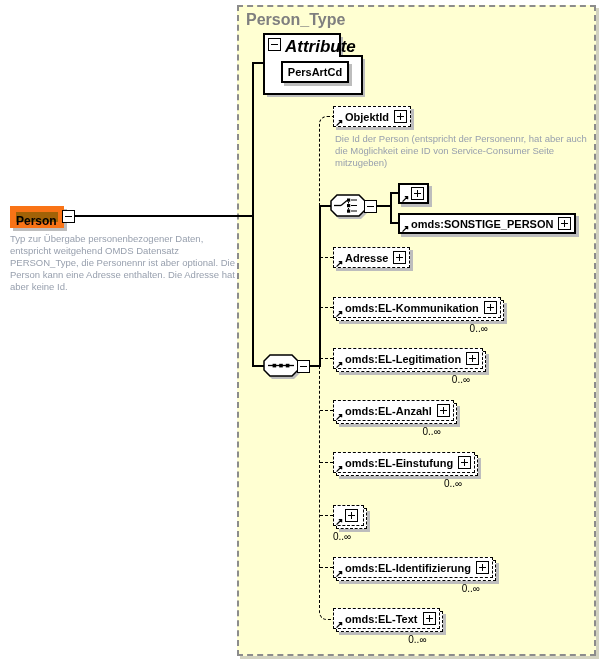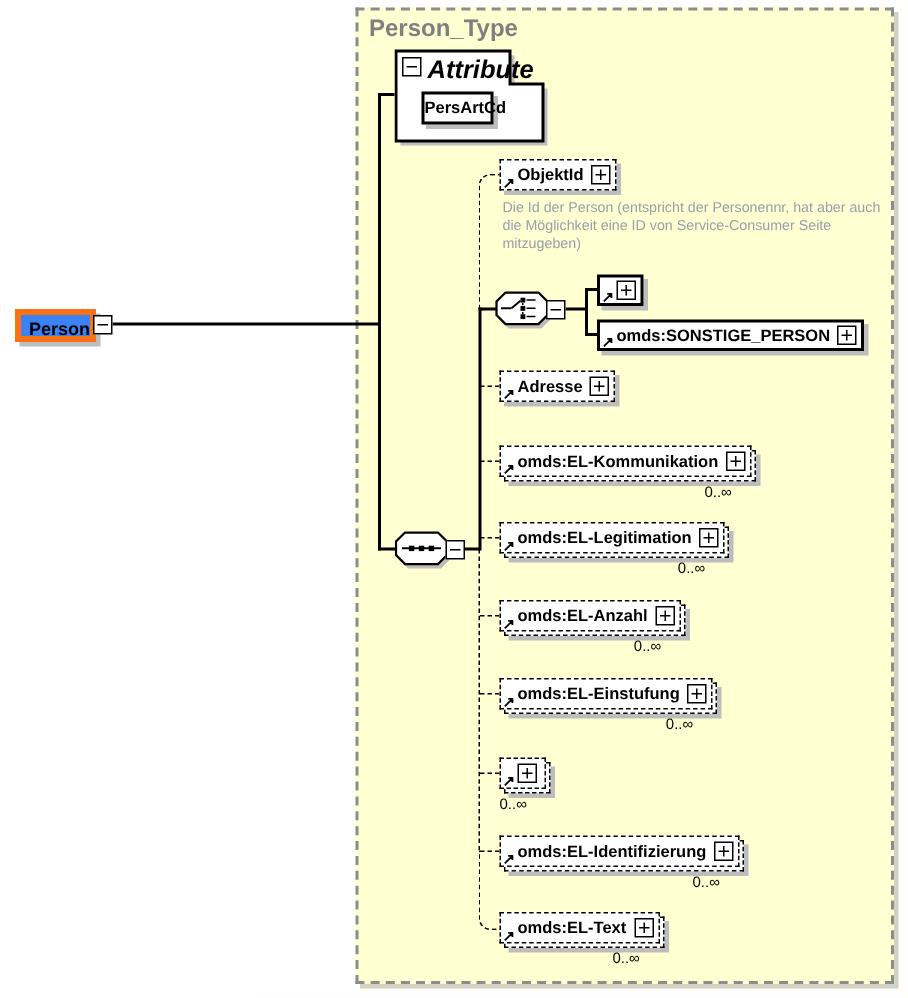--- a/index.html
+++ b/index.html
@@ -35,29 +35,29 @@
           text-align:right;padding-right:13px;font-size:10px;color:#000;}
   
   .tgl{position:absolute;width:13px;height:13px;background:#fff;border:1px solid #000;
        box-sizing:border-box;}
   .tgl-inline{position:relative;flex:0 0 auto;width:13px;height:13px;background:#fff;
               border:1px solid #000;box-sizing:border-box;}
   .tgl::before,.tgl-inline::before{content:"";position:absolute;left:2px;right:2px;top:5px;
        height:1px;background:#000;}
   .plus::after{content:"";position:absolute;top:2px;bottom:2px;left:5px;width:1px;background:#000;}
   
-  #person-box{position:absolute;left:10px;top:206px;width:54px;height:22px;background:#3b82f6;
-              border:4px solid #f97316;box-sizing:border-box;box-shadow:3px 3px 0 #bdbdbd;
-              text-align:right;font-size:12px;font-weight:bold;line-height:18px;z-index:1;}
+  #person-box{position:absolute;left:10px;top:206px;width:54px;height:22px;background:#a16207;
+              border:6px solid #f97316;box-sizing:border-box;box-shadow:3px 3px 0 #bdbdbd;
+              text-align:left;font-size:12px;font-weight:bold;line-height:18px;z-index:1;}
   
   .ann{position:absolute;font-size:9.5px;line-height:1.25;color:#98a0ae;}
   
   .attr-label{position:absolute;left:285px;top:37px;font-size:17px;font-weight:bold;
               font-style:italic;color:#000;}
-  #persartcd{position:absolute;left:281px;top:61px;width:48px;height:22px;background:#fff;
+  #persartcd{position:absolute;left:281px;top:61px;width:68px;height:22px;background:#fff;
              border:2px solid #000;box-sizing:border-box;box-shadow:3px 3px 0 #bdbdbd;
              text-align:center;font-size:11px;font-weight:bold;line-height:18px;}
 </style>
 </head>
 <body>
 
 <div id="canvas">
 
   <div id="ptype"></div>
   <div class="ptype-title">Person_Type</div>
@@ -90,20 +90,21 @@
   <div class="dh" style="left:320px;top:515px;width:13px;"></div>
   <div class="dh" style="left:320px;top:567px;width:13px;"></div>
 
   <div class="lh" style="left:377px;top:205px;width:14px;"></div>
   <div class="lv" style="left:390px;top:192px;height:32px;"></div>
   <div class="lh" style="left:390px;top:192px;width:9px;"></div>
   <div class="lh" style="left:390px;top:222px;width:9px;"></div>
 
   <div id="person-box">Person</div>
   <div class="tgl" style="left:62px;top:210px;z-index:2;"></div>
+  <div class="ann" style="left:10px;top:233px;width:232px;">Typ zur Übergabe personenbezogener Daten, entspricht weitgehend OMDS Datensatz PERSON_Type, die Personennr ist aber optional. Die Person kann eine Adresse enthalten. Die Adresse hat aber keine Id.</div>
 
   <svg class="abs" style="left:263px;top:32px;" width="104" height="68">
     <polygon points="4,5 80,5 80,27 102,27 102,65 4,65" fill="#bdbdbd" stroke="none"></polygon>
     <polygon points="1,2 77,2 77,24 99,24 99,62 1,62" fill="#ffffff" stroke="#000000" stroke-width="2"></polygon>
   </svg>
   <div class="tgl" style="left:268px;top:38px;"></div>
   <div class="attr-label">Attribute</div>
   <div id="persartcd">PersArtCd</div>
 
   <svg class="abs" style="left:263px;top:354px;" width="40" height="28">

